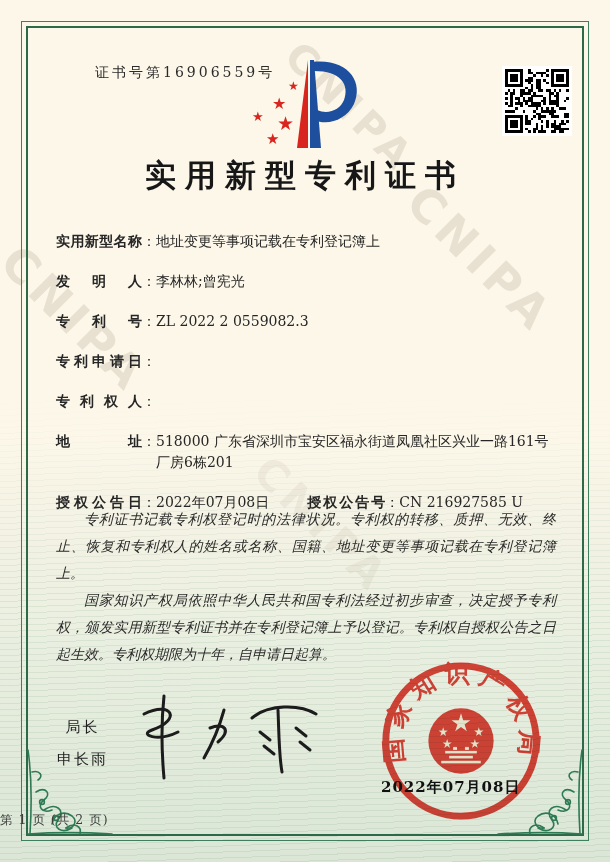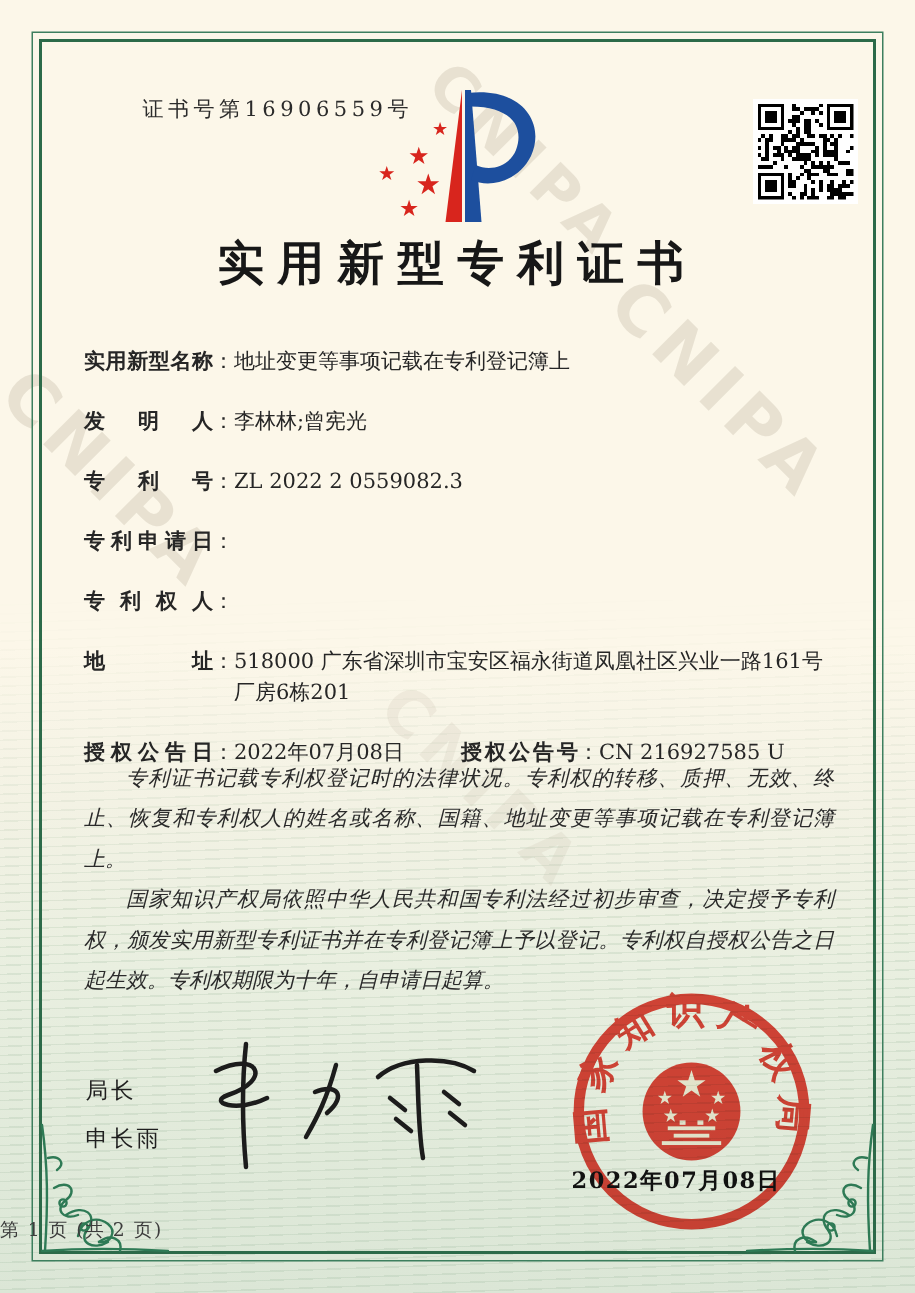--- a/index.html
+++ b/index.html
@@ -26,21 +26,21 @@
   .fields{position:absolute;left:56px;top:231px;width:500px;font-size:14px;color:#262626;}
   .frow{margin-bottom:19px;line-height:21px;display:flex;}
   .flabel{display:inline-block;width:86px;text-align:justify;text-align-last:justify;flex:0 0 86px;font-weight:bold;}
   .fcolon{flex:0 0 14px;}
   .fvalue{display:inline-block;max-width:396px;}
   .grant{display:flex;margin-top:1px;line-height:21px;}
   .grant .pair2{margin-left:38px;display:flex;}
   .paras{position:absolute;left:56px;top:506px;width:500px;font-size:14px;color:#2a2a2a;
          line-height:27px;text-align:justify;font-style:italic;}
   .paras p{margin:0;text-indent:2em;}
-  .officer{position:absolute;left:57px;top:718px;font-size:15px;color:#1f1f1f;font-family:"DejaVu Sans","Liberation Sans",sans-serif;}
+  .officer{position:absolute;left:57px;top:718px;font-size:15px;color:#1f1f1f;font-family:"DejaVu Sans","Liberation Sans",sans-serif;text-align:center;}
   .officer div{margin-bottom:13px;letter-spacing:2px;}
   .sig{position:absolute;left:128px;top:684px;width:210px;height:100px;}
   .seal{position:absolute;left:372px;top:652px;width:178px;height:178px;opacity:0.92;mix-blend-mode:multiply;}
   .seal-date{position:absolute;left:381px;top:778px;width:160px;font-size:15px;color:#111;
              letter-spacing:1px;font-weight:600;}
   .footer{position:absolute;left:0;right:0;top:812px;text-align:left;font-size:12.5px;color:#3d3d3d;letter-spacing:1px;}
 </style>
 </head>
 <body>
 

